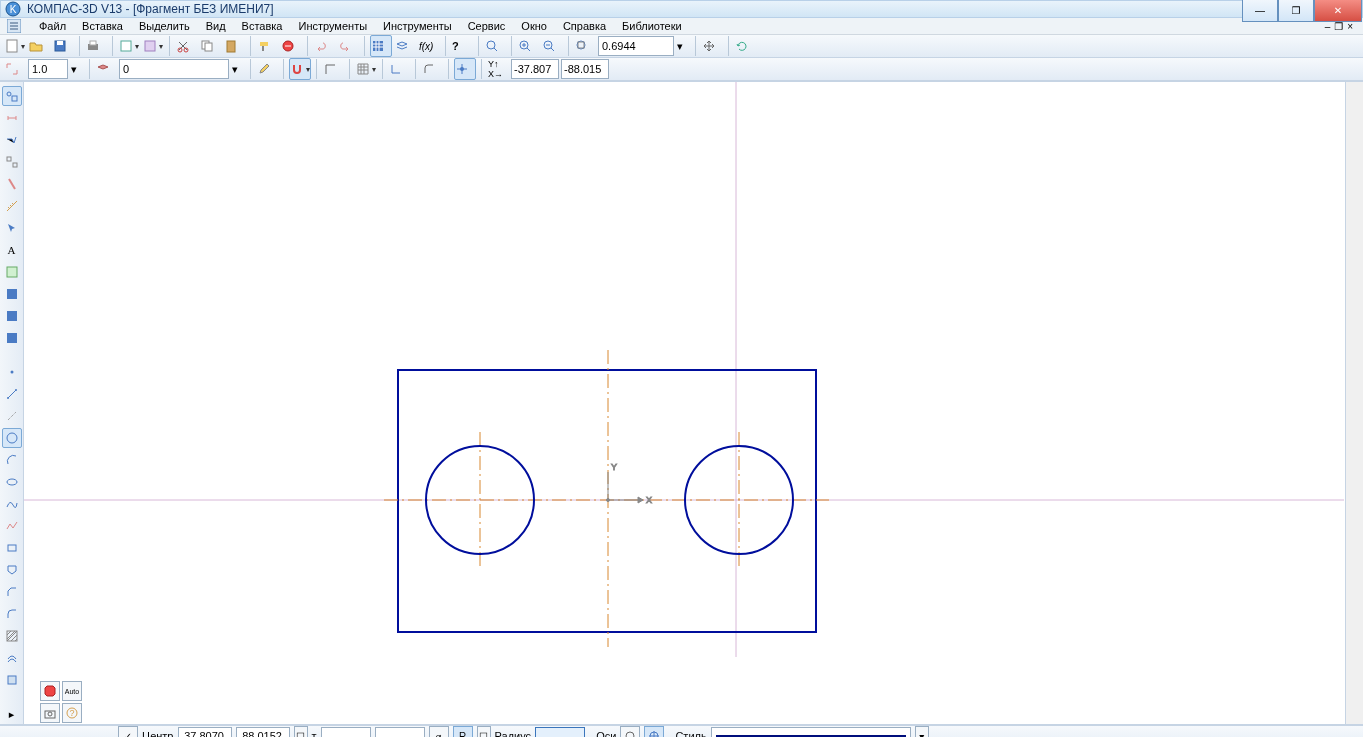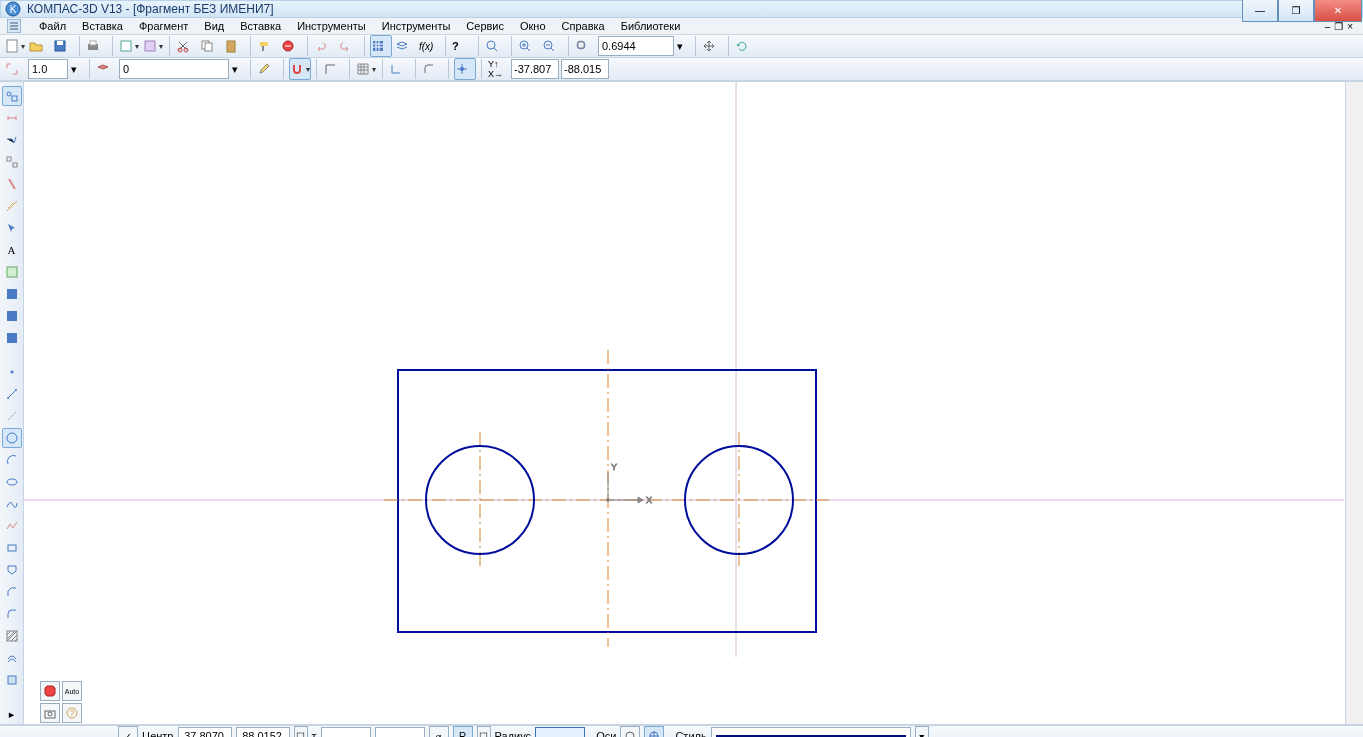--- a/index.html
+++ b/index.html
@@ -178,21 +178,21 @@
 
 <div class="menubar">
   <div class="small-icon">
     <svg width="14" height="14">
         <rect width="14" height="14" fill="#d8e6f4" stroke="#6590be"></rect>
         <path d="M3 4h8M3 7h8M3 10h8" stroke="#3a5a80"></path>
       </svg>
   </div>
   <span class="item">Файл</span>
   <span class="item">Вставка</span>
-  <span class="item">Фрагмент</span>
+  <span class="item">Выделить</span>
   <span class="item">Вид</span>
   <span class="item">Вставка</span>
   <span class="item">Инструменты</span>
   <span class="item">Инструменты</span>
   <span class="item">Сервис</span>
   <span class="item">Окно</span>
   <span class="item">Справка</span>
   <span class="item">Библиотеки</span>
   <div style="margin-left:auto;display:flex;gap:4px;padding-right:4px;">
     <span style="font-size:10px;">–</span>

